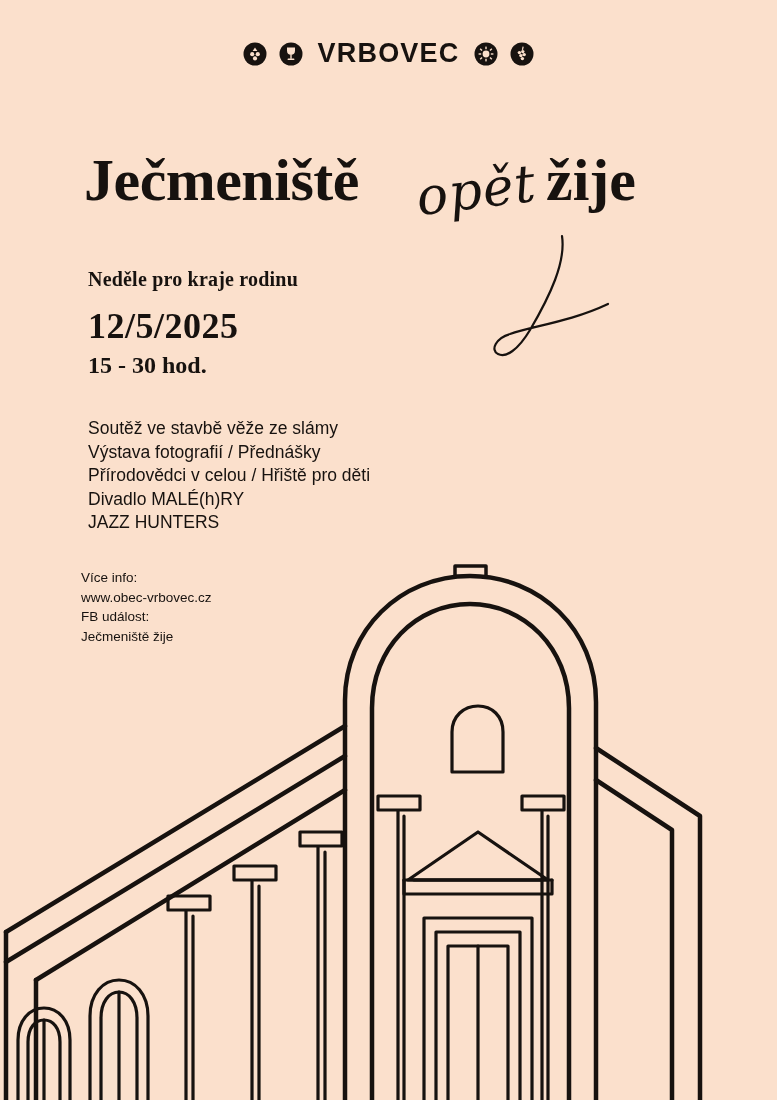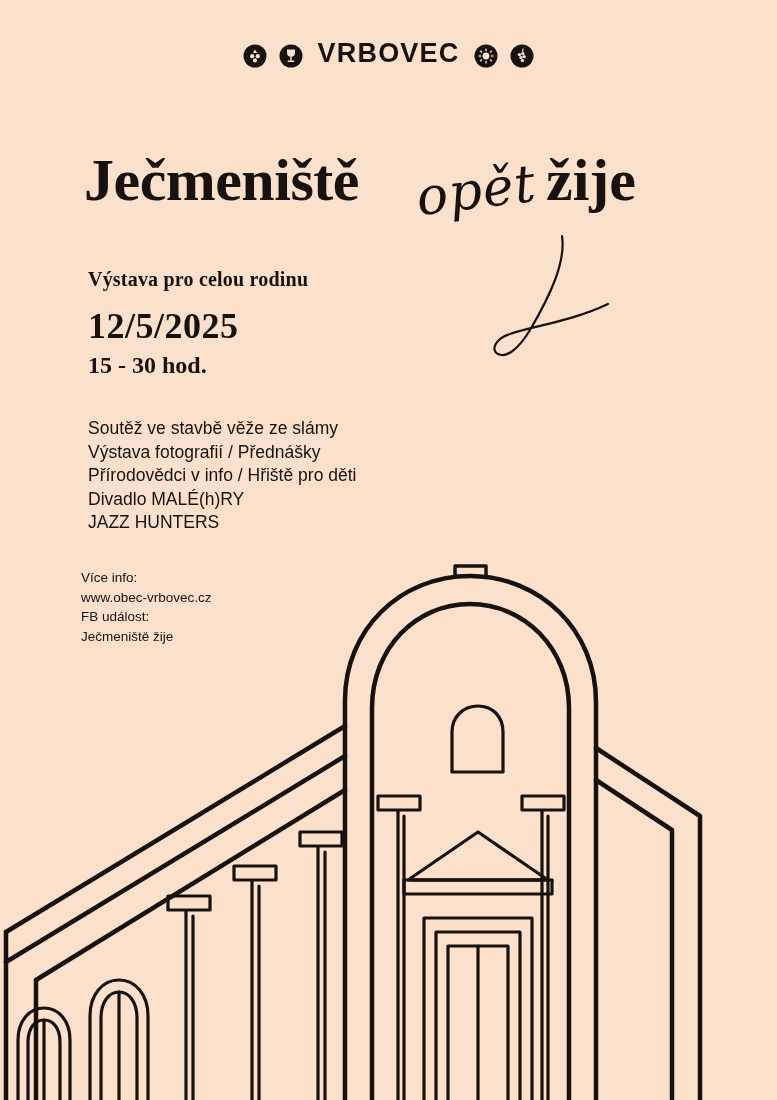--- a/index.html
+++ b/index.html
@@ -23,21 +23,21 @@
     overflow: hidden;
   }
 
   
   .brand {
     position: absolute;
     top: 38px;
     left: 0;
     width: 777px;
     display: flex;
-    align-items: flex-end;
+    align-items: center;
     justify-content: center;
     gap: 10px;
     color: #17120f;
   }
   .brand-icon {
     display: inline-flex;
     align-items: center;
     justify-content: center;
     width: 26px;
     height: 26px;
@@ -229,28 +229,28 @@
 
   <div class="title-wrap">
     <div class="title-main">Ječmeniště</div>
     <div class="title-script">opět</div>
     <svg class="script-flourish" viewBox="0 0 150 130">
       <path d="M92 2 C 96 28, 80 62, 60 96 C 48 116, 36 124, 28 120 C 20 116, 26 104, 40 100 C 62 92, 100 88, 138 70" fill="none" stroke="#17120f" stroke-width="2.2" stroke-linecap="round"></path>
     </svg>
     <div class="title-end">žije</div>
   </div>
 
-  <div class="subhead">Výstava pro celou rodinu</div>
+  <div class="subhead">Neděle pro kraje rodinu</div>
   <div class="date">12/5/2025</div>
   <div class="time">15 - 30 hod.</div>
 
   <div class="program">
     <div class="program-line">Soutěž ve stavbě věže ze slámy</div>
     <div class="program-line">Výstava fotografií / Přednášky</div>
-    <div class="program-line">Přírodovědci v info / Hřiště pro děti</div>
+    <div class="program-line">Přírodovědci v celou / Hřiště pro děti</div>
     <div class="program-line">Divadlo MALÉ(h)RY</div>
     <div class="program-line">JAZZ HUNTERS</div>
   </div>
 
   <div class="info">
     <div class="info-line">Více info:</div>
     <div class="info-line">www.obec-vrbovec.cz</div>
     <div class="info-line">FB událost:</div>
     <div class="info-line">Ječmeniště žije</div>
   </div>

